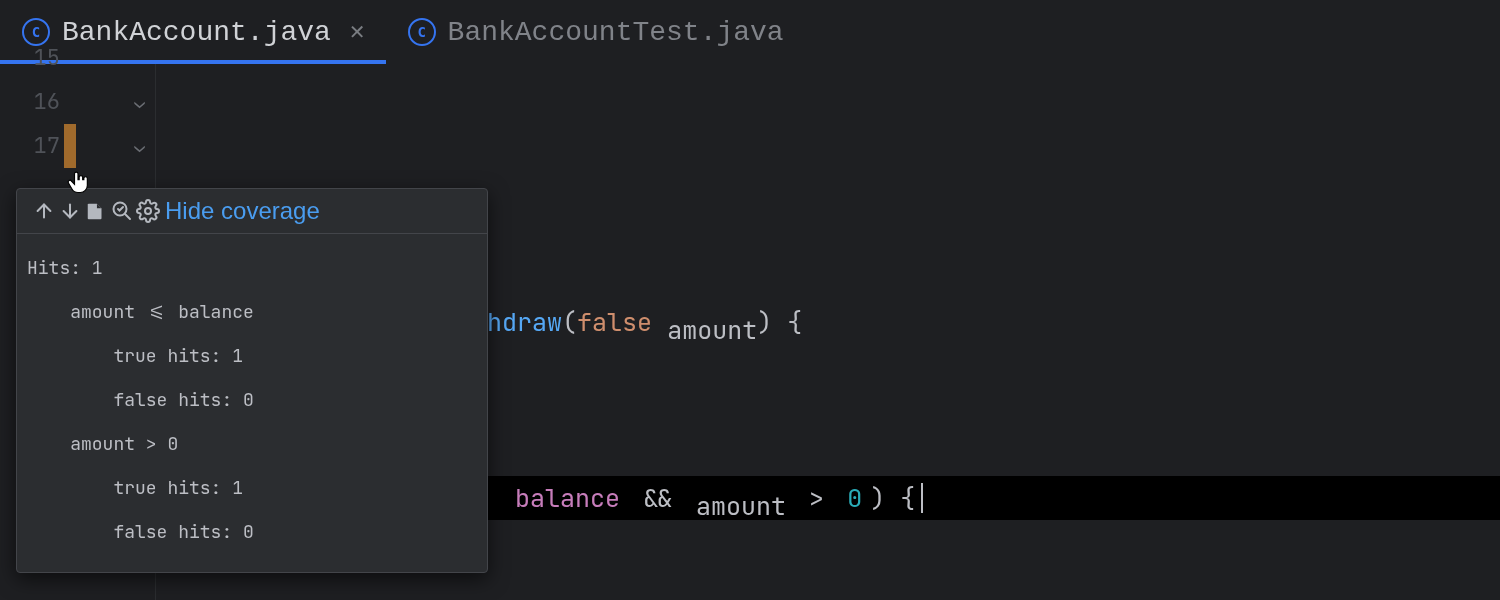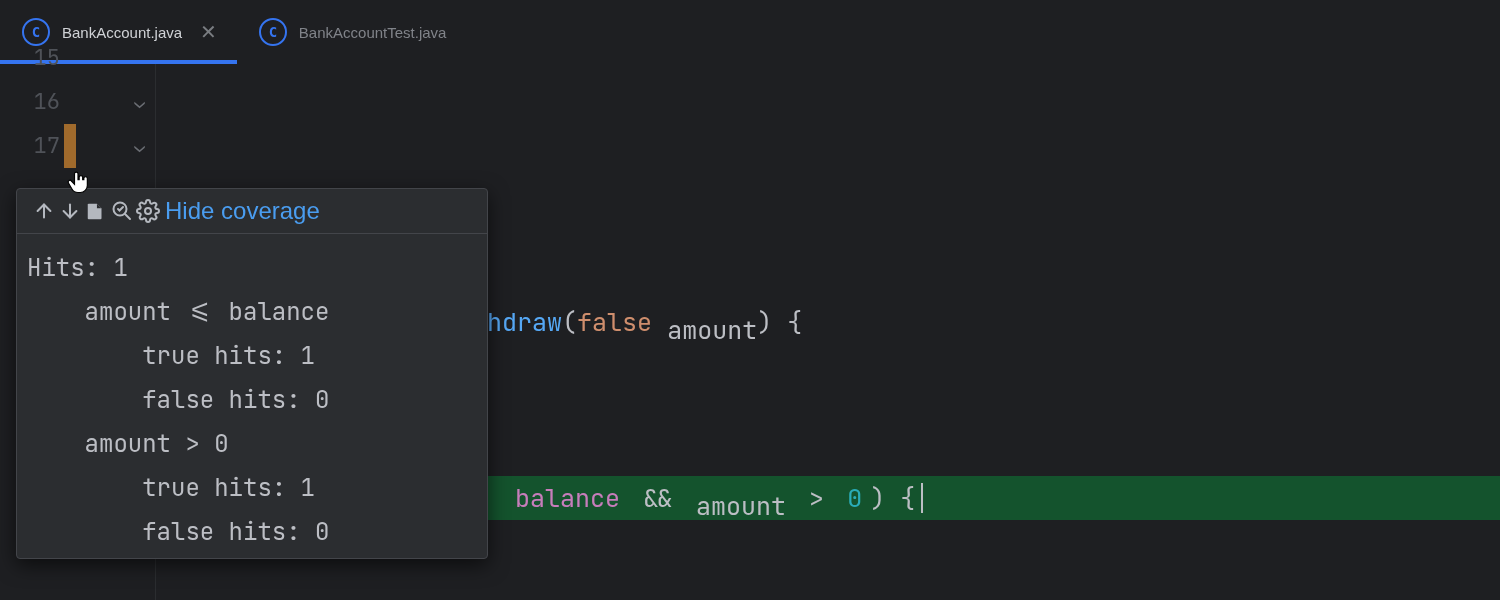--- a/index.html
+++ b/index.html
@@ -37,21 +37,21 @@
     background: #3574f0;
   }
   .tab .filetype-ring {
     width: 28px; height: 28px;
     border: 2.5px solid #3574f0;
     border-radius: 50%;
     display: flex; align-items: center; justify-content: center;
     font-family: monospace; font-size: 14px; font-weight: 700;
     color: #3574f0;
   }
-  .tab .label { font-size: 15px; }
+  .tab .label { font-size: 28px; font-family: Liberation Mono, monospace; }
   .tab .close { color: #7a7d82; font-size: 20px; margin-left: 6px; }
 
   
   .editor {
     position: relative;
     height: calc(600px - 64px);
     display: flex;
     font-family: "JetBrains Mono","Consolas","Menlo",monospace;
     font-size: 25px;
     line-height: 44px;
@@ -93,21 +93,21 @@
     background: #2b2d30;
   }
 
   .code {
     flex: 1;
     padding-left: 6px;
     position: relative;
     white-space: pre;
   }
   .cline { height: 44px; display: flex; align-items: center; }
-  .active-line { background: #14532d; gap: 8px; }
+  .active-line { background: #000000; gap: 8px; }
   .indent1 { padding-left: 56px; }
   .indent2 { padding-left: 112px; }
 
   
   .kw   { color: #cf8e6d; }
   .type { color: #cf8e6d; }
   .fn   { color: #56a8f5; }
   .pn   { color: #bcbec4; }
   .var  { color: #bcbec4; margin-top: 16px; }
   .fld  { color: #c77dbb; }
@@ -147,23 +147,23 @@
     color: #b4b8bf;
     cursor: pointer;
   }
   .popup-toolbar .link {
     color: #4a9df0;
     font-size: 24px;
     cursor: pointer;
     margin-left: 4px;
   }
   .popup-body {
-    padding: 12px 10px 4px 10px;
+    padding: 12px 10px 18px 10px;
     font-family: "JetBrains Mono","Consolas",monospace;
-    font-size: 24px;
+    font-size: 18px;
     line-height: 44px;
     color: #bcbec4;
     white-space: pre;
   }
 
   
   .hand-cursor {
     position: absolute;
     left: 64px;
     top: 168px;

